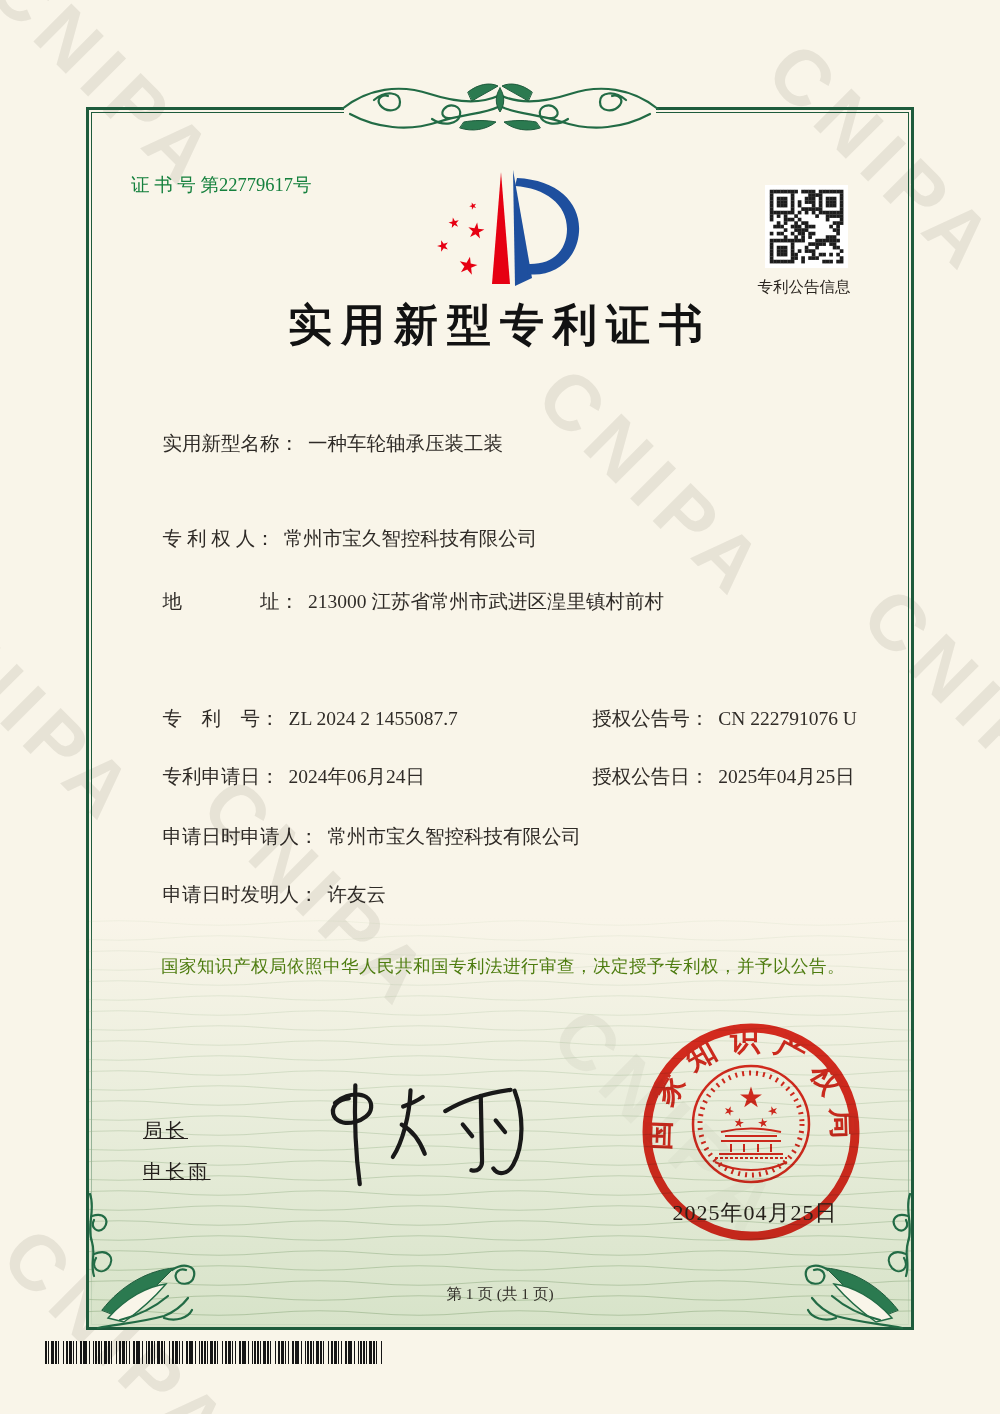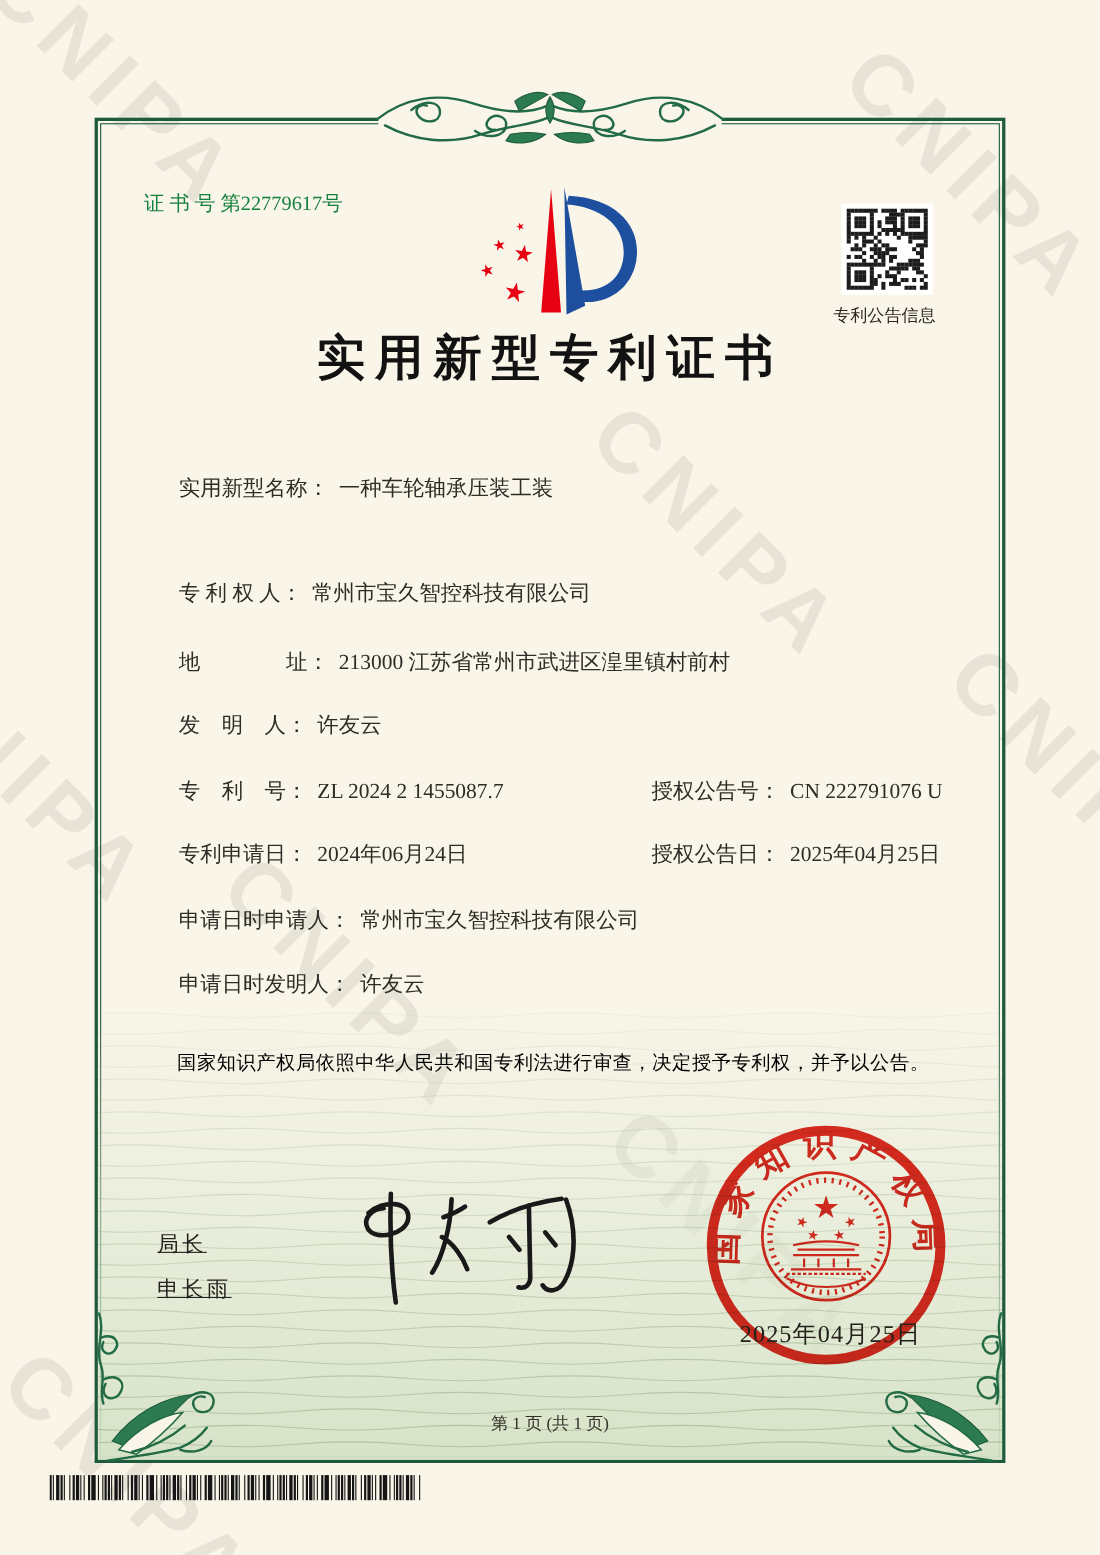--- a/index.html
+++ b/index.html
@@ -24,21 +24,21 @@
   .certno{position:absolute;left:131px;top:172px;font-size:18.5px;color:#15803d;z-index:3;}
   .title{position:absolute;left:0;width:1000px;top:296px;text-align:center;font-size:44px;font-weight:bold;
          letter-spacing:9px;color:#121212;z-index:3;}
   .qrwrap{position:absolute;left:765px;top:185px;width:77px;height:77px;z-index:3;background:#fff;padding:3px;}
   .qrcap{position:absolute;left:742px;top:277px;width:124px;text-align:center;font-size:15.5px;color:#2b2620;z-index:3;}
   .row{position:absolute;left:143px;width:760px;font-size:19.5px;color:#2f2b27;z-index:3;white-space:pre;}
   .row .lbl{white-space:pre;}
   .row .val{margin-left:9px;white-space:pre;}
   .rcol{position:absolute;left:420px;top:0;}
   .statement{position:absolute;left:126px;top:948px;width:752px;font-size:17.5px;line-height:37px;
-             color:#000000;z-index:3;letter-spacing:0.5px;}
+             color:#4d7c0f;z-index:3;letter-spacing:0.5px;}
   .statement .ind{text-indent:35px;}
   .signer{position:absolute;left:143px;font-size:19.5px;letter-spacing:3px;color:#24201c;z-index:3;
           font-family:"Liberation Sans","DejaVu Sans",sans-serif;text-decoration:underline;}
   .sig{position:absolute;left:300px;top:1068px;width:240px;height:128px;z-index:4;transform:rotate(-2deg);}
   .sig path{stroke:#191919;stroke-width:4.2;fill:none;stroke-linecap:round;stroke-linejoin:round;}
   .sealbox{position:absolute;left:629px;top:1008px;width:244px;height:252px;z-index:5;mix-blend-mode:multiply;opacity:0.96;}
   .sealdate{position:absolute;left:664px;top:1198px;width:182px;text-align:center;font-size:22px;
             color:#24201a;z-index:6;letter-spacing:1px;}
   .footer{position:absolute;left:0;width:1000px;top:1284px;text-align:center;font-size:15.5px;color:#33302a;z-index:3;}
   .bcwrap{position:absolute;left:45px;top:1341px;width:341px;height:23px;z-index:3;}
@@ -384,23 +384,20 @@
 
   <div class="row" style="top:408px">
     <span class="lbl">实用新型名称：</span><span class="val">一种车轮轴承压装工装</span>
   </div>
   <div class="row" style="top:503px">
     <span class="lbl">专 利 权 人：</span><span class="val">常州市宝久智控科技有限公司</span>
   </div>
   <div class="row" style="top:566px">
     <span class="lbl">地　　　　址：</span><span class="val">213000 江苏省常州市武进区湟里镇村前村</span>
   </div>
-  <div class="row" style="top:623px">
-    <span class="lbl">发　明　人：</span><span class="val">许友云</span>
-  </div>
   <div class="row" style="top:683px">
     <span class="lbl">专　利　号：</span><span class="val">ZL 2024 2 1455087.7</span>
     <span class="rcol">
       <span class="lbl">授权公告号：</span><span class="val">CN 222791076 U</span>
     </span>
   </div>
   <div class="row" style="top:741px">
     <span class="lbl">专利申请日：</span><span class="val">2024年06月24日</span>
     <span class="rcol">
       <span class="lbl">授权公告日：</span><span class="val">2025年04月25日</span>

